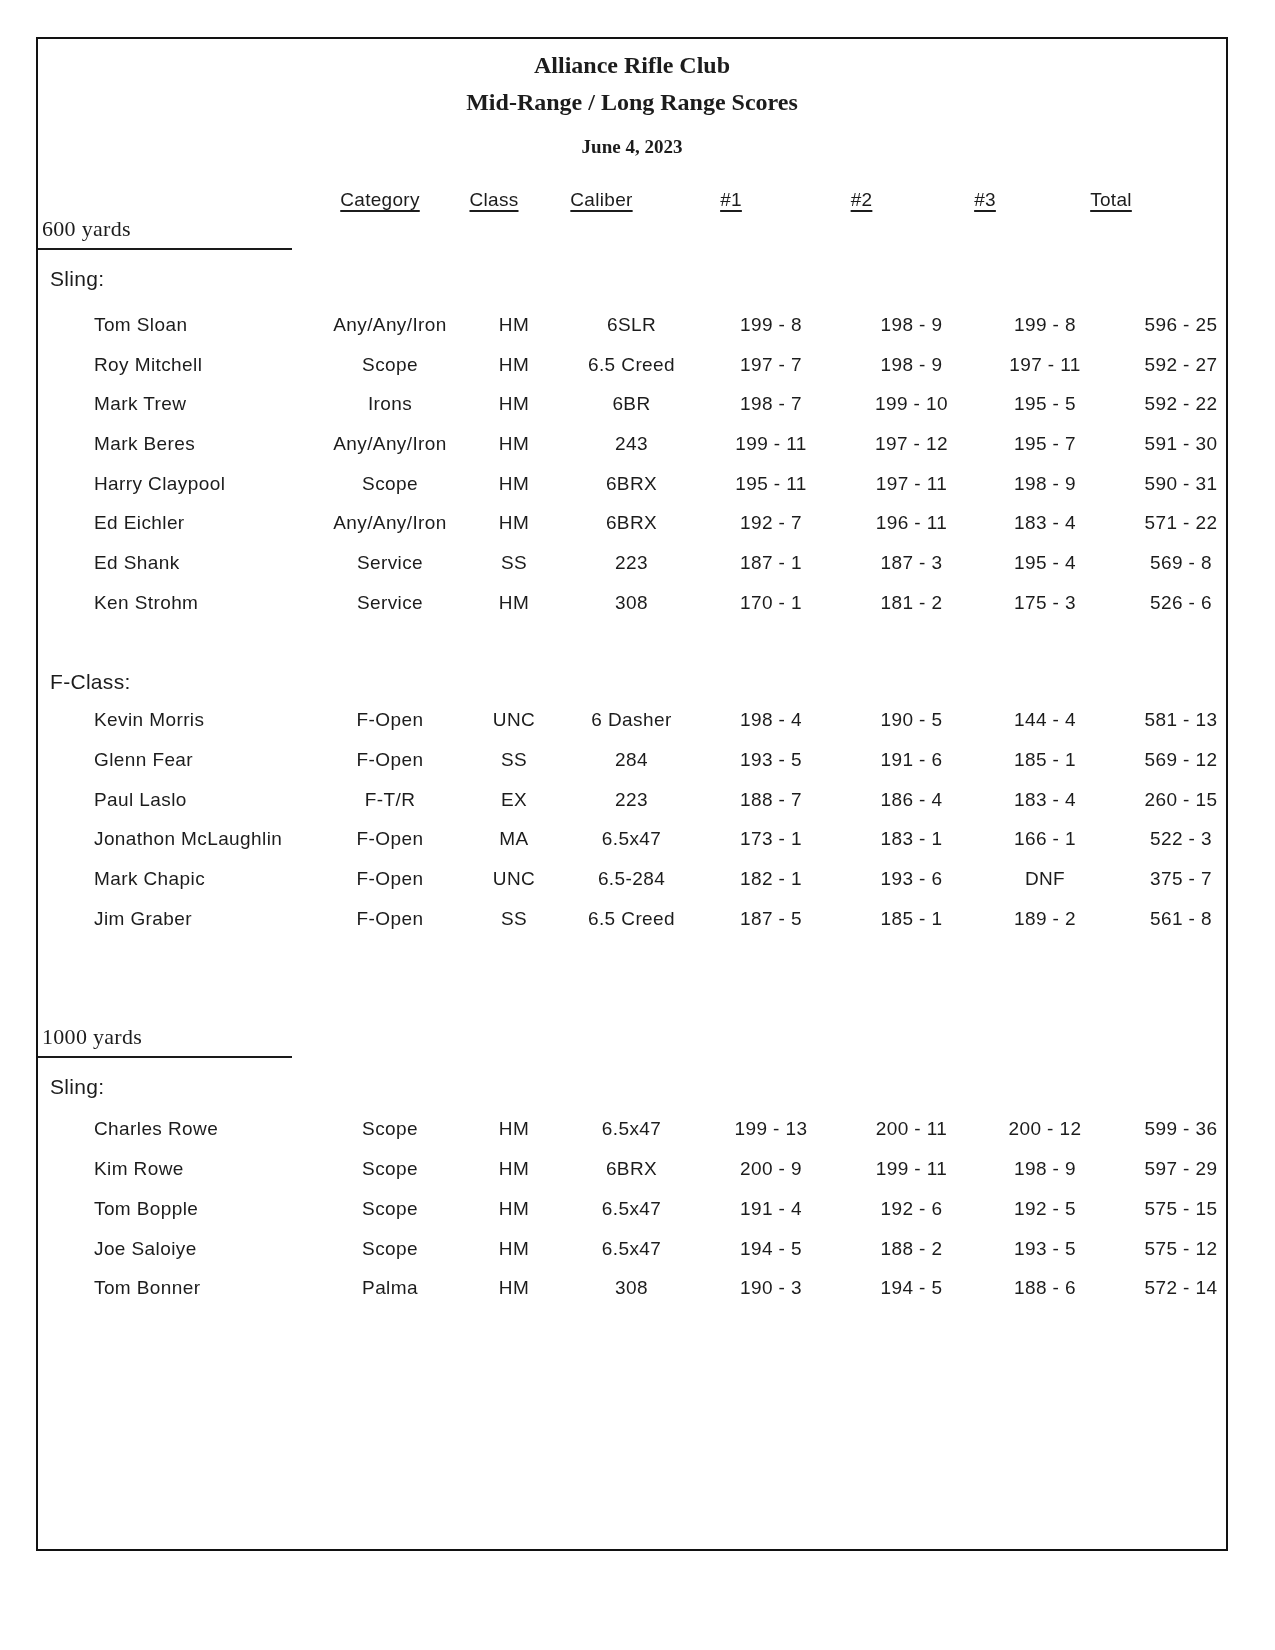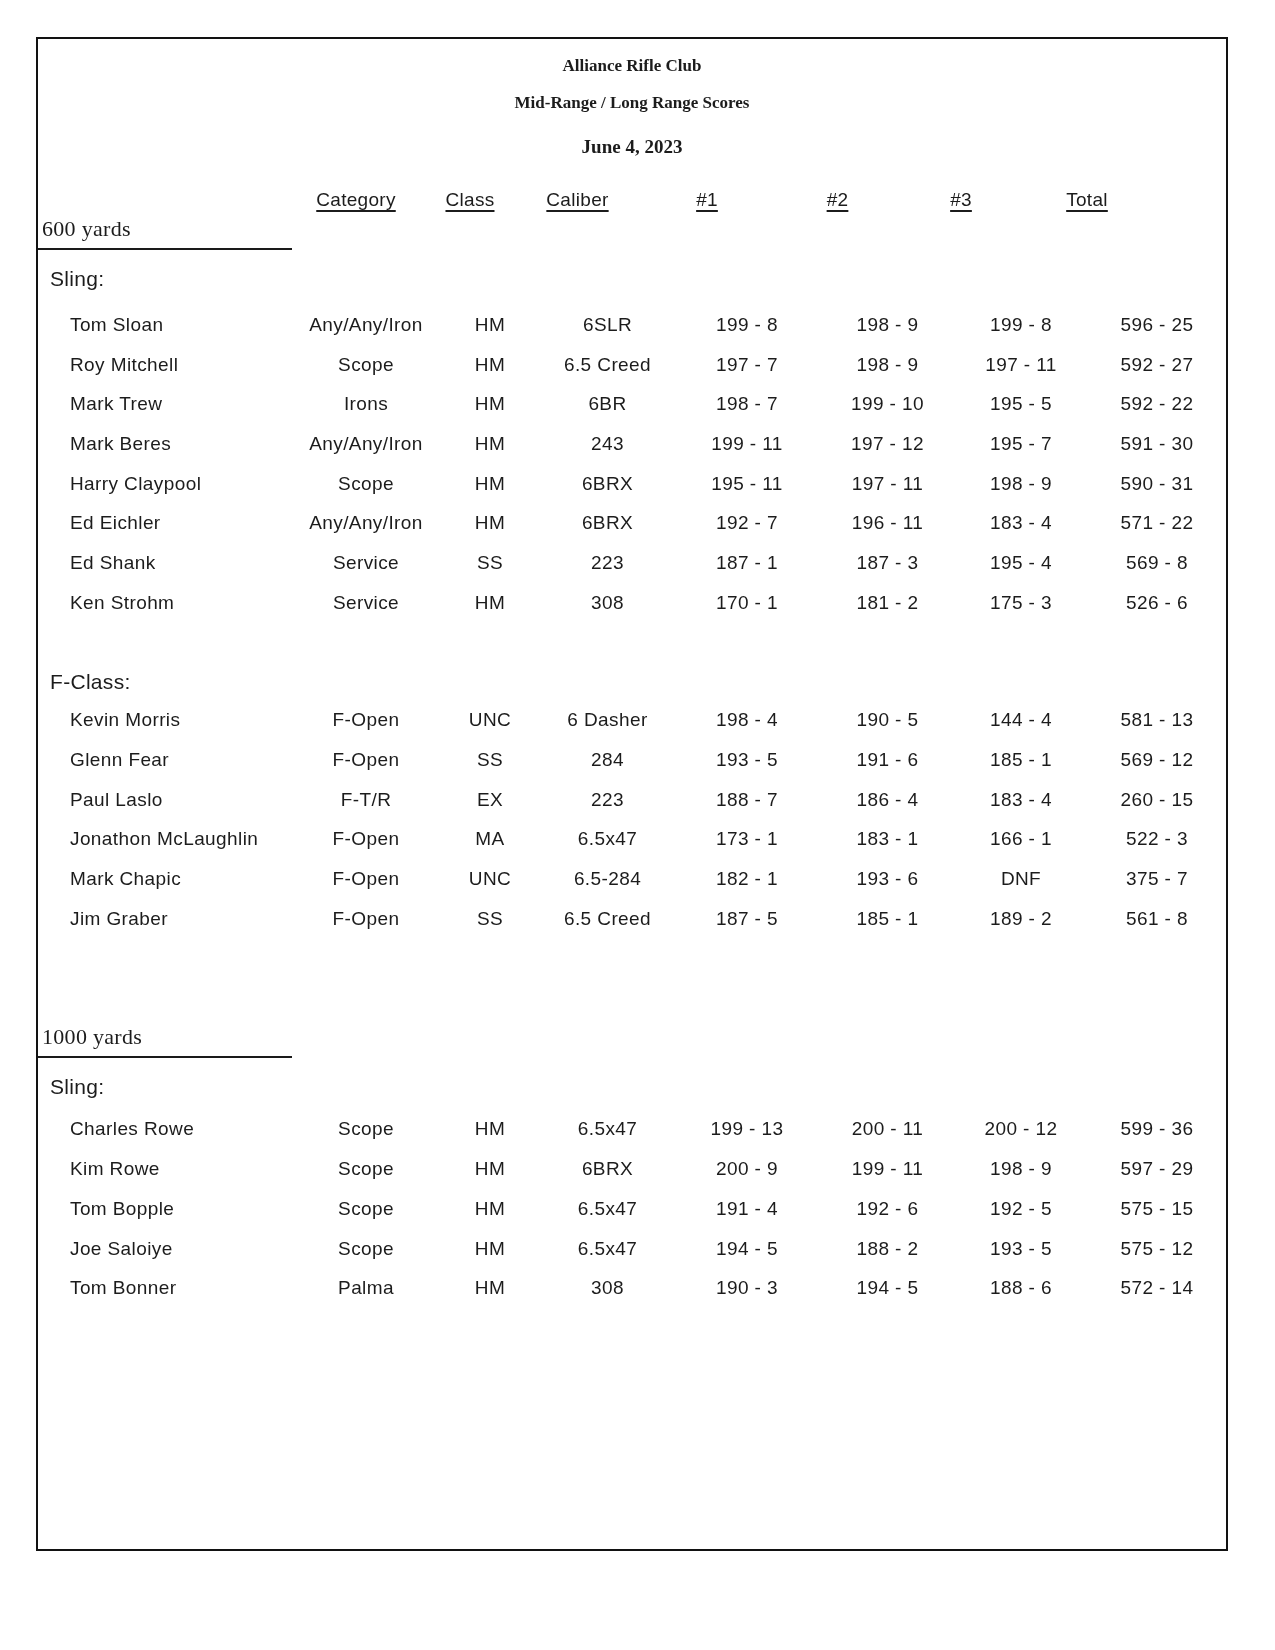--- a/index.html
+++ b/index.html
@@ -9,28 +9,29 @@
     -webkit-font-smoothing:antialiased;
   }
   .page{
     position:absolute;left:36px;top:37px;width:1192px;height:1514px;
     border:2px solid #121212;box-sizing:border-box;background:#fff;
     overflow:hidden;
   }
   
   .titles{margin-top:8px;text-align:center;
     font-family:"Liberation Serif",serif;font-weight:700;}
-  .title{font-size:17px;line-height:37px;}
+  .title{font-size:24px;line-height:37px;}
   .date{margin-top:14px;text-align:center;font-family:"Liberation Serif",serif;
     font-weight:700;font-size:19px;line-height:24px;}
   
   .grid-row{
     display:grid;
     grid-template-columns:250px 136px 92px 123px 136px 125px 122px 130px;
     align-items:center;
+    padding-left:24px;
   }
   .header-row{margin-top:26px;height:30px;}
   .col-h{
     text-align:center;font-size:19px;letter-spacing:.3px;
     text-decoration:underline;text-underline-offset:4px;
     text-decoration-thickness:1.5px;
   }
   .section-label-wrap{line-height:0;}
   .sec-0 .section-label-wrap{margin-top:2px;}
   .sec-1 .section-label-wrap{margin-top:86px;}

